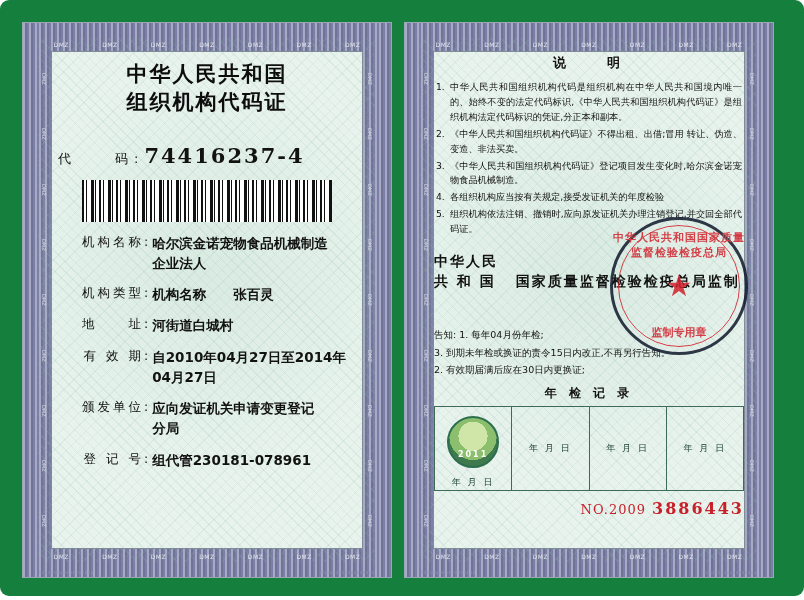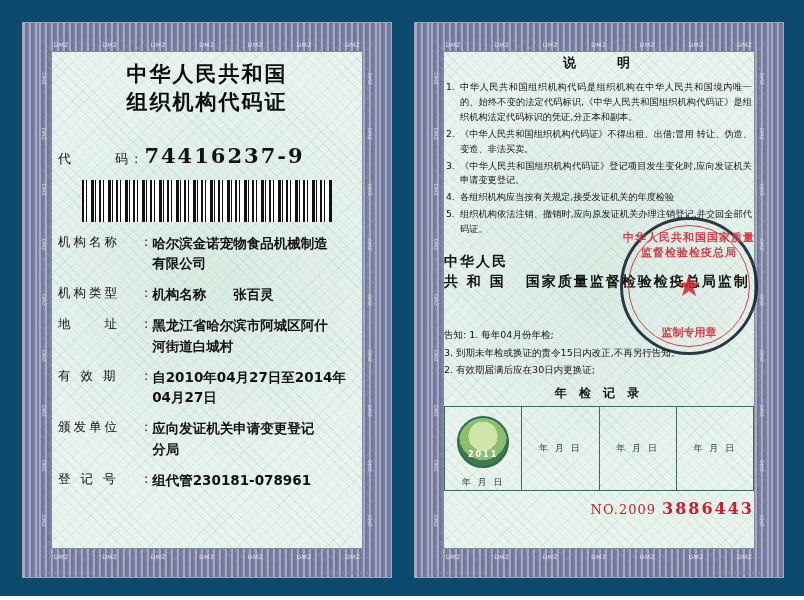--- a/index.html
+++ b/index.html
@@ -8,33 +8,34 @@
     background: #ffffff;
     width: 804px;
     height: 600px;
     overflow: hidden;
     font-family: "DejaVu Sans", sans-serif;
   }
   .page {
     position: relative;
     width: 804px;
     height: 596px;
-    background: #0c4a6e;
+    background: #15803d;
+    border-radius: 9px;
   }
   
   .cert {
     position: absolute;
     top: 22px;
     height: 556px;
     background: #e9f3ee;
     box-sizing: border-box;
     border: 1px solid #9aa8b4;
   }
   .cert.left  { left: 22px;  width: 370px; }
-  .cert.right { left: 414px; width: 370px; }
+  .cert.right { left: 404px; width: 370px; }
 
   
   .band {
     position: absolute;
     inset: 0;
     box-sizing: border-box;
     border: 14px solid transparent;
     background:
       repeating-linear-gradient(90deg, #7b7fa8 0 2px, #a8a9c4 2px 4px, #6f7396 4px 6px),
       #8b8fae;
@@ -138,20 +139,21 @@
     margin-top: 11px;
     padding-left: 6px;
     align-items: flex-start;
   }
   .field .lbl {
     width: 86px;
     flex: 0 0 86px;
     font-size: 12.5px;
     letter-spacing: 3px;
     line-height: 1.5;
+    text-align: right;
   }
   .field .sep { font-size: 12.5px; line-height: 1.5; margin-right: 4px;}
   .field .val {
     font-size: 13.5px;
     font-weight: bold;
     line-height: 1.5;
     flex: 1;
   }
   .val .second { display: block; }
 
@@ -358,47 +360,46 @@
 
     <div class="content">
       <div class="title">
         <div>中华人民共和国</div>
         <div>组织机构代码证</div>
       </div>
 
       <div class="code-row">
         <span class="lbl">代　　码</span>
         <span class="colon">:</span>
-        <span class="code-val">74416237-9</span>
+        <span class="code-val">74416237-4</span>
       </div>
 
       <div class="barcode"></div>
 
       <div class="field">
         <span class="lbl">机构名称</span>
         <span class="sep">:</span>
         <span class="val">
           <span>哈尔滨金诺宠物食品机械制造</span>
-          <span class="second">有限公司</span>
+          <span class="second">企业法人</span>
         </span>
       </div>
 
       <div class="field">
         <span class="lbl">机构类型</span>
         <span class="sep">:</span>
         <span class="val">
           <span>机构名称　　张百灵</span>
         </span>
       </div>
 
       <div class="field">
         <span class="lbl">地　　址</span>
         <span class="sep">:</span>
         <span class="val">
-          <span>黑龙江省哈尔滨市阿城区阿什</span>
           <span class="second">河街道白城村</span>
         </span>
       </div>
 
       <div class="field">
         <span class="lbl">有 效 期</span>
         <span class="sep">:</span>
         <span class="val">
           <span>自2010年04月27日至2014年04月27日</span>
         </span>
@@ -479,21 +480,21 @@
         <div class="notice-item">
           <span class="num">1.</span>
           <span class="txt">中华人民共和国组织机构代码是组织机构在中华人民共和国境内唯一的、始终不变的法定代码标识,《中华人民共和国组织机构代码证》是组织机构法定代码标识的凭证,分正本和副本。</span>
         </div>
         <div class="notice-item">
           <span class="num">2.</span>
           <span class="txt">《中华人民共和国组织机构代码证》不得出租、出借;冒用 转让、伪造、变造、非法买卖。</span>
         </div>
         <div class="notice-item">
           <span class="num">3.</span>
-          <span class="txt">《中华人民共和国组织机构代码证》登记项目发生变化时,应向发证机关申请变更登记。</span>
+          <span class="txt">《中华人民共和国组织机构代码证》登记项目发生变化时,哈尔滨金诺宠物食品机械制造。</span>
         </div>
         <div class="notice-item">
           <span class="num">4.</span>
           <span class="txt">各组织机构应当按有关规定,接受发证机关的年度检验</span>
         </div>
         <div class="notice-item">
           <span class="num">5.</span>
           <span class="txt">组织机构依法注销、撤销时,应向原发证机关办理注销登记,并交回全部代码证。</span>
         </div>
       </div>

